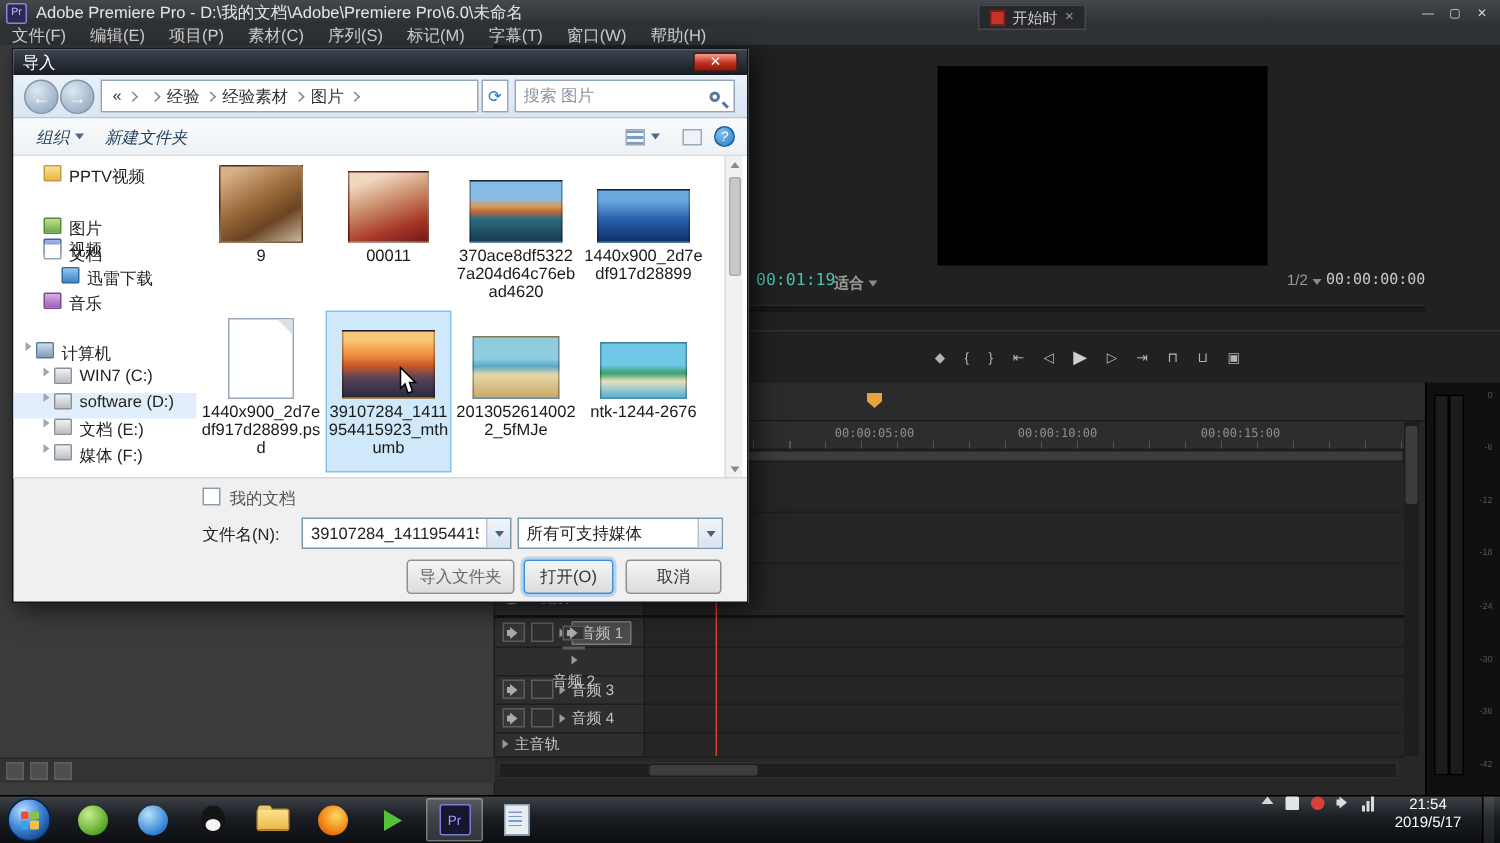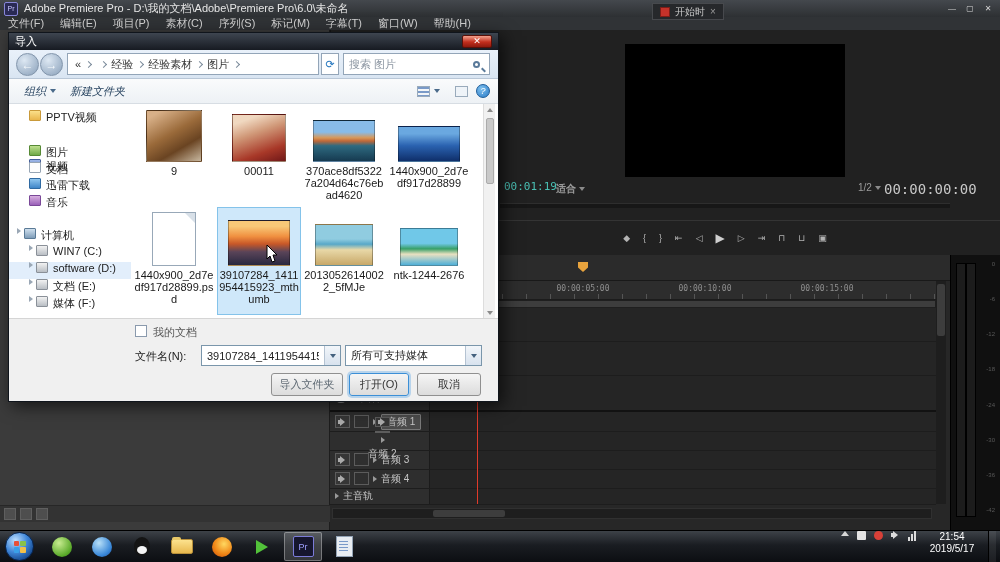--- a/index.html
+++ b/index.html
@@ -26,21 +26,21 @@
 
   
   .project-panel{left:0;top:30px;width:330px;height:500px;background:#3b3b3b;border-right:1px solid #1d1d1d;box-sizing:border-box;}
   .proj-bottom{left:0;top:505px;width:330px;height:17px;background:#333;border-top:1px solid #272727;display:flex;gap:4px;align-items:center;padding-left:4px;box-sizing:border-box;}
   .grip{width:10px;height:10px;background:#4e4e4e;border:1px solid #5f5f5f;}
   .monitor-panel{left:330px;top:30px;width:670px;height:225px;background:#212121;border-left:1px solid #161616;box-sizing:border-box;}
   .video-frame{left:625px;top:44px;width:220px;height:133px;background:#000;}
   .tc-pos{left:504px;top:180px;font-size:11px;color:#4ac0b4;}
   .mon-dd{display:flex;align-items:center;gap:3px;font-size:10px;color:#9c9c9c;}
   .caret{width:0;height:0;border-left:3px solid transparent;border-right:3px solid transparent;border-top:4px solid #8a8a8a;}
-  .tc-dur{left:884px;top:181px;width:62px;font-size:14px;color:#c8c8c8;}
+  .tc-dur{left:884px;top:181px;width:62px;font-size:10px;color:#c8c8c8;}
   .scrubbar{left:500px;top:203px;width:450px;height:4px;background:#171717;border-top:1px solid #2e2e2e;}
   .transport-sep{left:330px;top:220px;width:670px;height:1px;background:#343434;}
   .transport{left:500px;top:224px;width:450px;height:28px;display:flex;align-items:center;justify-content:center;gap:13px;}
   .tbtn{color:#b4b4b4;font-size:9px;line-height:1;}
   .tbtn.play{font-size:12px;color:#cfcfcf;}
 
   .timeline-panel{left:330px;top:255px;width:620px;height:275px;background:#272727;border-top:1px solid #151515;box-sizing:border-box;}
   .tl-header{left:330px;top:255px;width:620px;height:26px;background:#2b2b2b;border-bottom:1px solid #191919;box-sizing:border-box;}
   .tl-marker{left:578px;top:262px;width:10px;height:10px;background:#e8a33d;clip-path:polygon(0 0,100% 0,100% 55%,50% 100%,0 55%);}
   .ruler{left:430px;top:281px;width:506px;height:19px;background:#2d2d2d;border-bottom:1px solid #1c1c1c;box-sizing:border-box;}
@@ -396,21 +396,21 @@
         <span>视频</span>
       </div>
       <div class="side-item" style="top:41px;padding-left:20px;">
         <span class="ic ic-pictures"></span>
         <span>图片</span>
       </div>
       <div class="side-item" style="top:58px;padding-left:20px;">
         <span class="ic ic-documents"></span>
         <span>文档</span>
       </div>
-      <div class="side-item" style="top:74px;padding-left:20px;">
+      <div class="side-item" style="top:74px;padding-left:32px;">
         <span class="ic ic-downloads"></span>
         <span>迅雷下载</span>
       </div>
       <div class="side-item" style="top:91px;padding-left:20px;">
         <span class="ic ic-music"></span>
         <span>音乐</span>
       </div>
       <div class="side-item" style="top:124px;padding-left:8px;">
         <span class="tri-tree"></span>
         <span class="ic ic-computer"></span>

